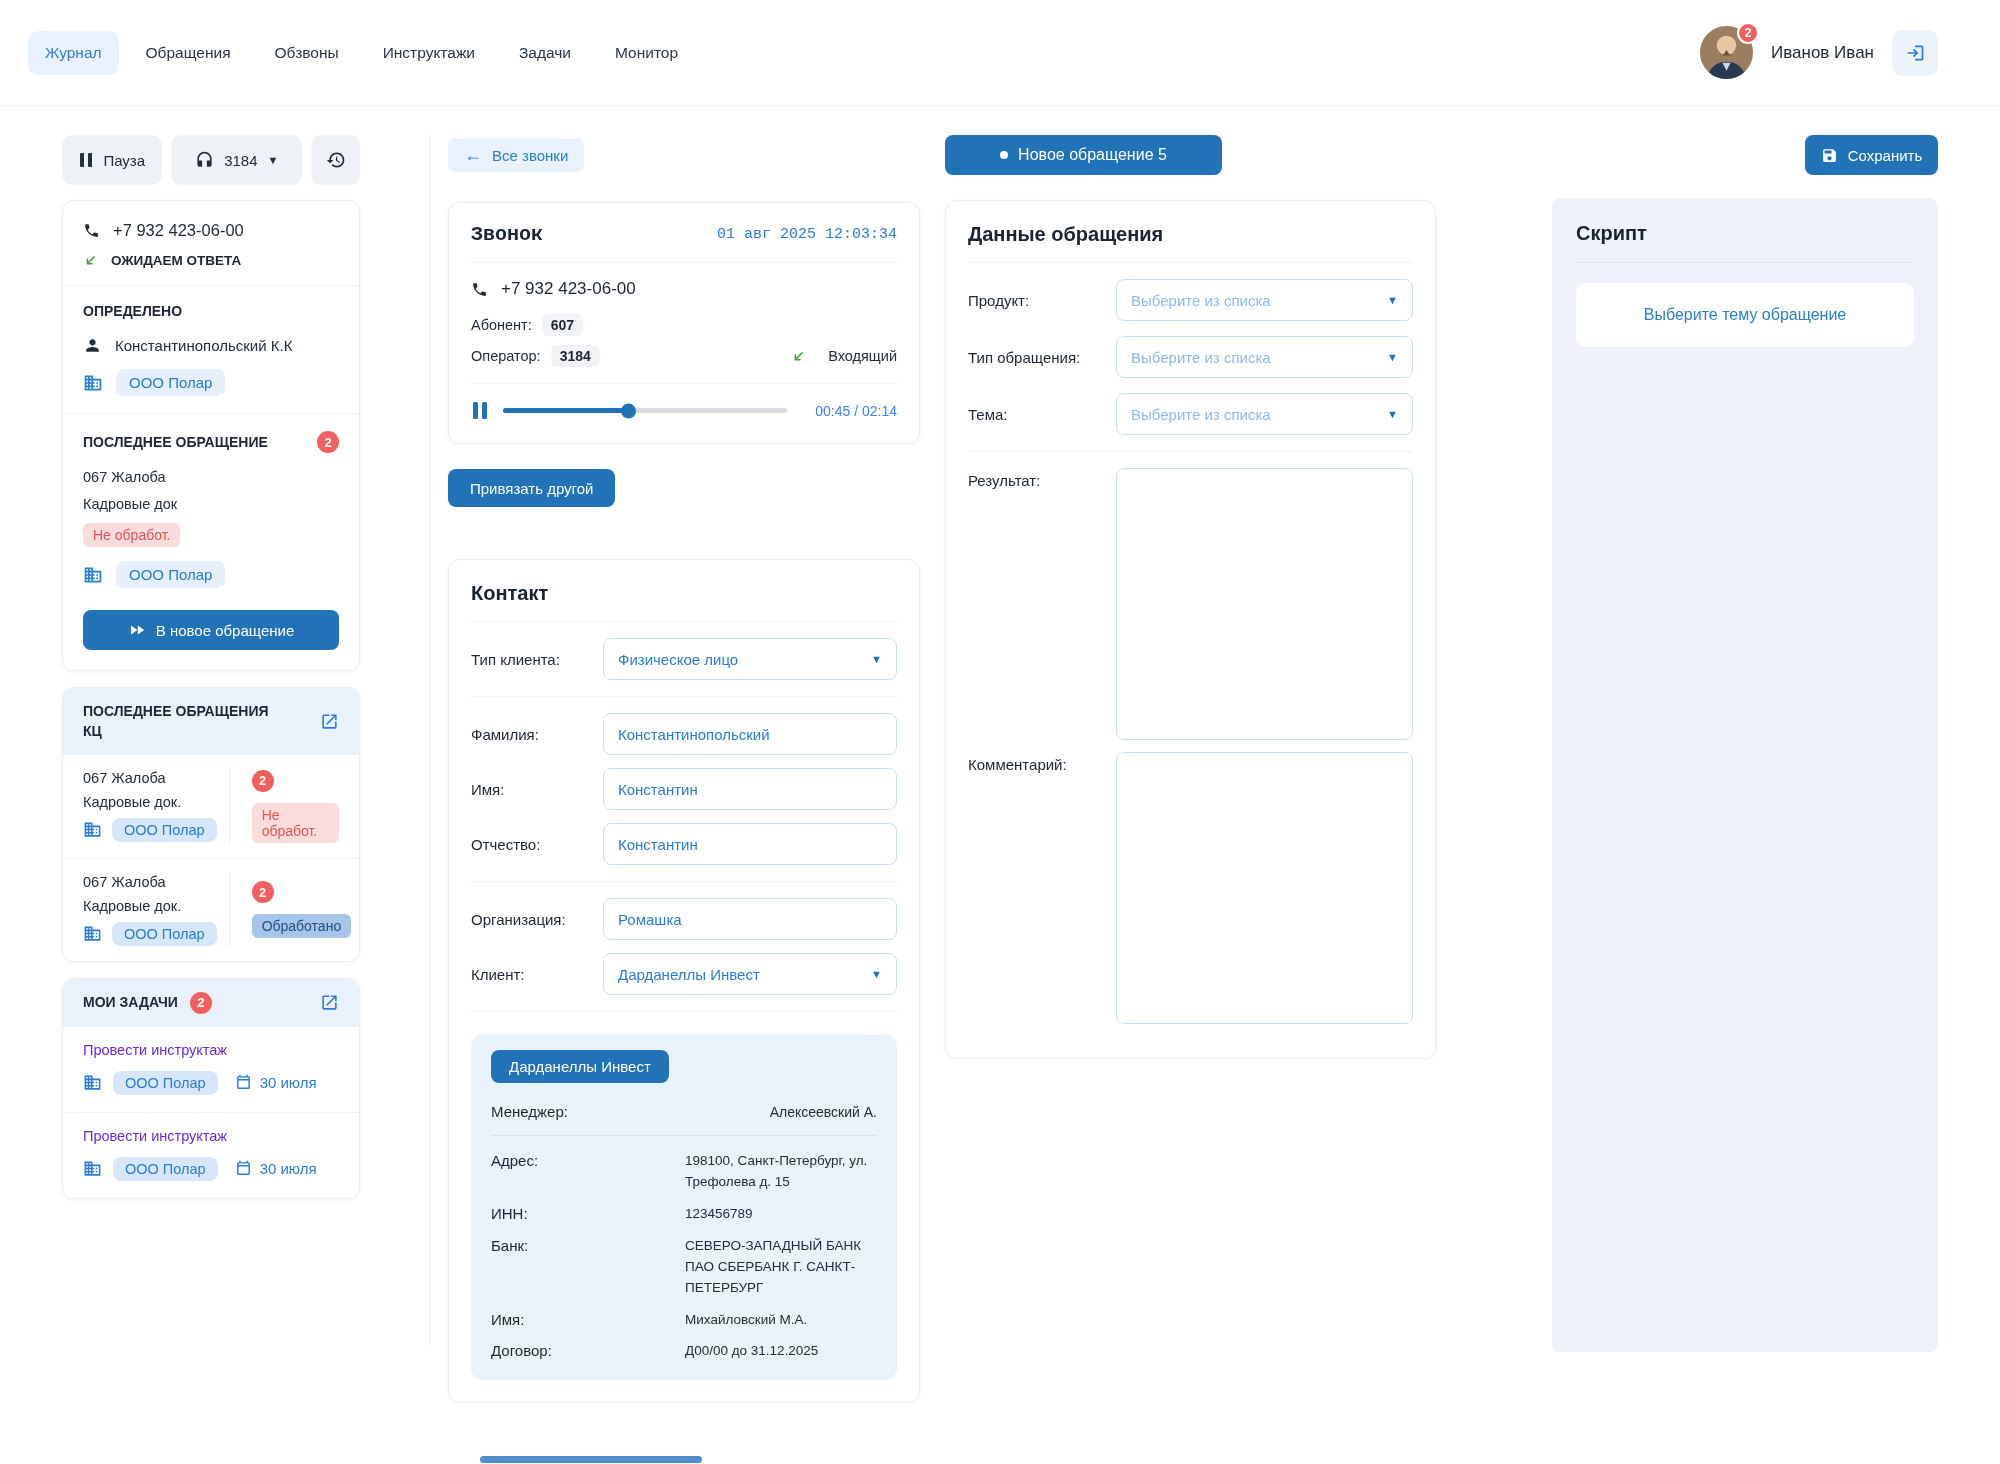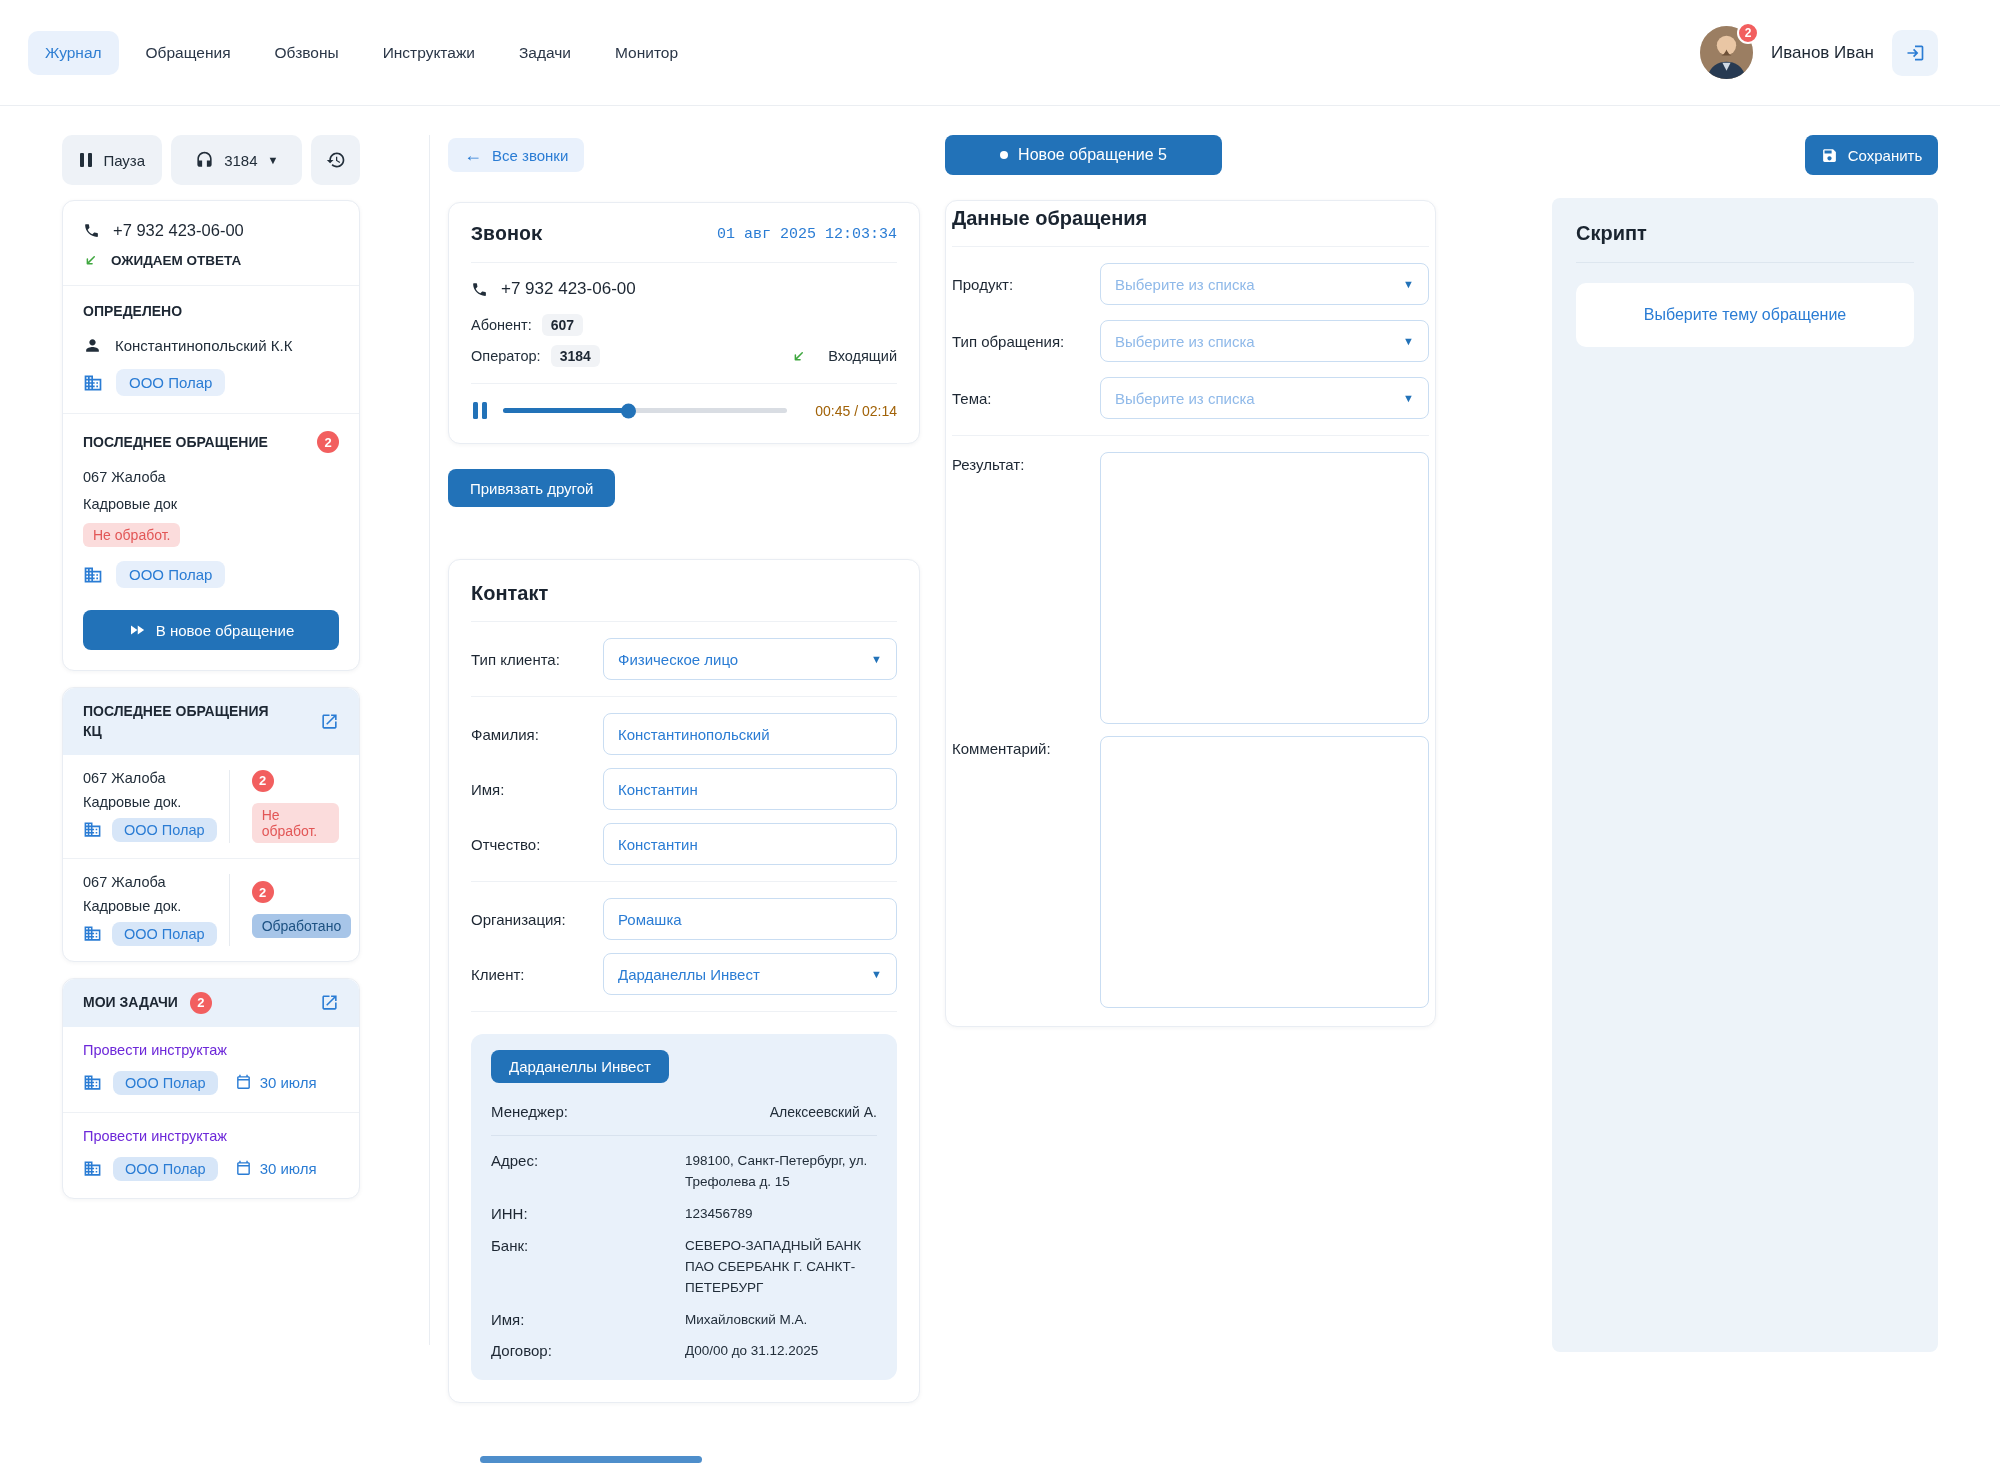--- a/index.html
+++ b/index.html
@@ -92,21 +92,21 @@
   .meta-row { display:flex; align-items:center; gap:10px; font-size:14.5px; color:#222e3a; }
   .chip { background:#f1f3f6; border-radius:6px; padding:3px 9px; font-weight:700; font-size:14px; color:#1d2733; }
   .direction { position:absolute; right:0; bottom:3px; display:flex; align-items:center; gap:22px; font-size:14.5px; color:#222e3a; }
   .player { display:flex; align-items:center; gap:14px; }
   .pause-play { background:none; border:none; display:flex; gap:4px; cursor:pointer; padding:2px; }
   .pause-play i { display:block; width:5px; height:17px; background:#2272b8; border-radius:1.5px; }
   .track { flex:1; height:5px; background:#d9dde3; border-radius:3px; position:relative; cursor:pointer; }
   .fill { height:5px; background:#2272b8; border-radius:3px; position:relative; }
   .thumb { position:absolute; right:-8px; top:50%; transform:translateY(-50%); width:15px; height:15px;
            background:#2272b8; border-radius:50%; cursor:grab; }
-  .time { font-size:14px; color:#a16207; min-width:96px; text-align:right; }
+  .time { font-size:14px; color:#3b82f6; min-width:96px; text-align:right; }
   .btn-bind { height:38px; padding:0 22px; margin-top:25px; }
 
   .contact-card { margin-top:52px; padding:22px; }
   .form-row { display:flex; align-items:center; margin-bottom:13px; }
   .form-row:last-of-type { margin-bottom:0; }
   .form-label { width:132px; font-size:15px; font-weight:500; color:#1d2733; flex-shrink:0; }
   .tf, .select { flex:1; height:42px; border:1px solid #c9ddf2; border-radius:8px; font-size:15px; color:#2a7cd4;
                  padding:0 14px; background:#fff; }
   .tf { font-weight:500; font-family:inherit; outline:none; width:100%; }
   .select { display:flex; align-items:center; justify-content:space-between; cursor:pointer; font-weight:500; }
@@ -120,21 +120,21 @@
   .box-div { border:none; border-top:1px solid #d8e2ee; margin:15px 0; }
   .info-row { display:flex; margin-bottom:11px; }
   .info-row:last-child { margin-bottom:0; }
   .info-label { width:130px; font-size:15px; font-weight:500; color:#1d2733; flex-shrink:0; padding-top:1px; }
   .info-value { margin-left:auto; width:192px; font-size:13.5px; line-height:1.55; color:#222e3a; }
 
   
   .rightcol { position:absolute; left:945px; top:135px; width:491px; }
   .btn-new { width:277px; height:40px; font-size:16px; border-radius:8px; }
   .dot { width:8px; height:8px; background:#fff; border-radius:50%; display:inline-block; }
-  .appeal-card { margin-top:25px; padding:6px; }
+  .appeal-card { margin-top:25px; padding:22px; }
   .appeal-row { display:flex; align-items:center; margin-bottom:15px; }
   .appeal-label { width:148px; font-size:15px; font-weight:500; color:#1d2733; flex-shrink:0; }
   .ta-row { display:flex; align-items:flex-start; margin-bottom:12px; }
   .ta-row .appeal-label { padding-top:4px; }
   .ta { flex:1; height:272px; border:1px solid #c9ddf2; border-radius:8px; resize:none; outline:none;
         font-family:inherit; font-size:15px; color:#222e3a; padding:10px 14px; }
 
   
   .script-panel { position:absolute; left:1552px; top:198px; width:386px; height:1154px; background:#edf3f9;
                   border-radius:8px; padding:24px; }

